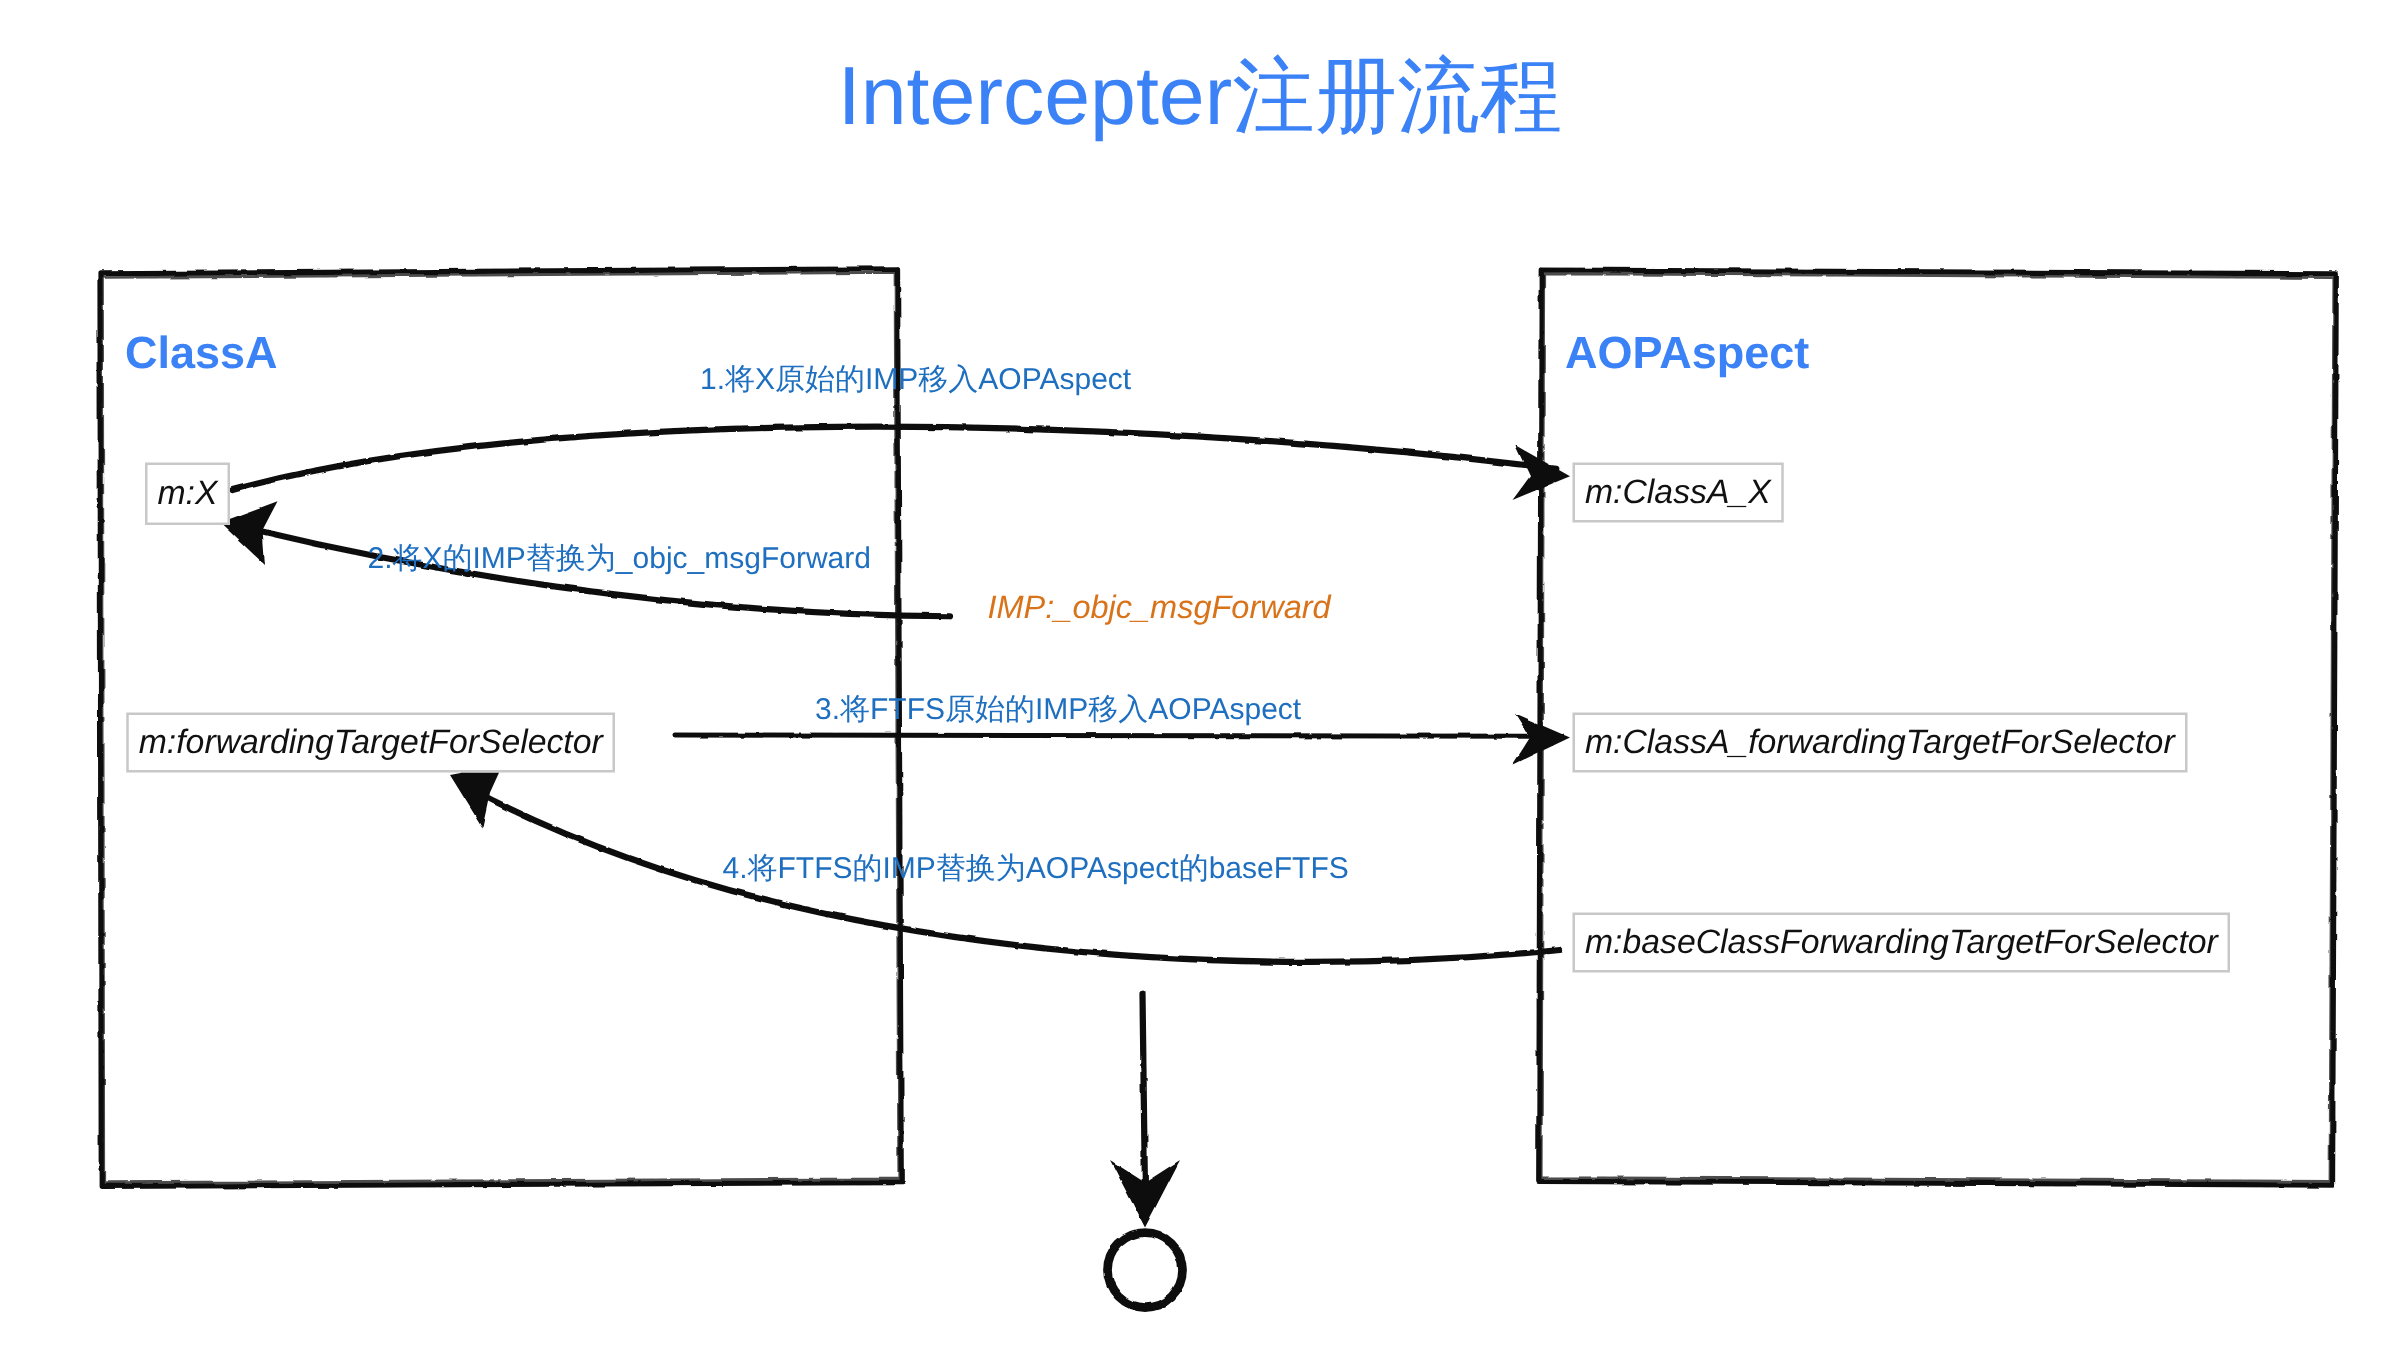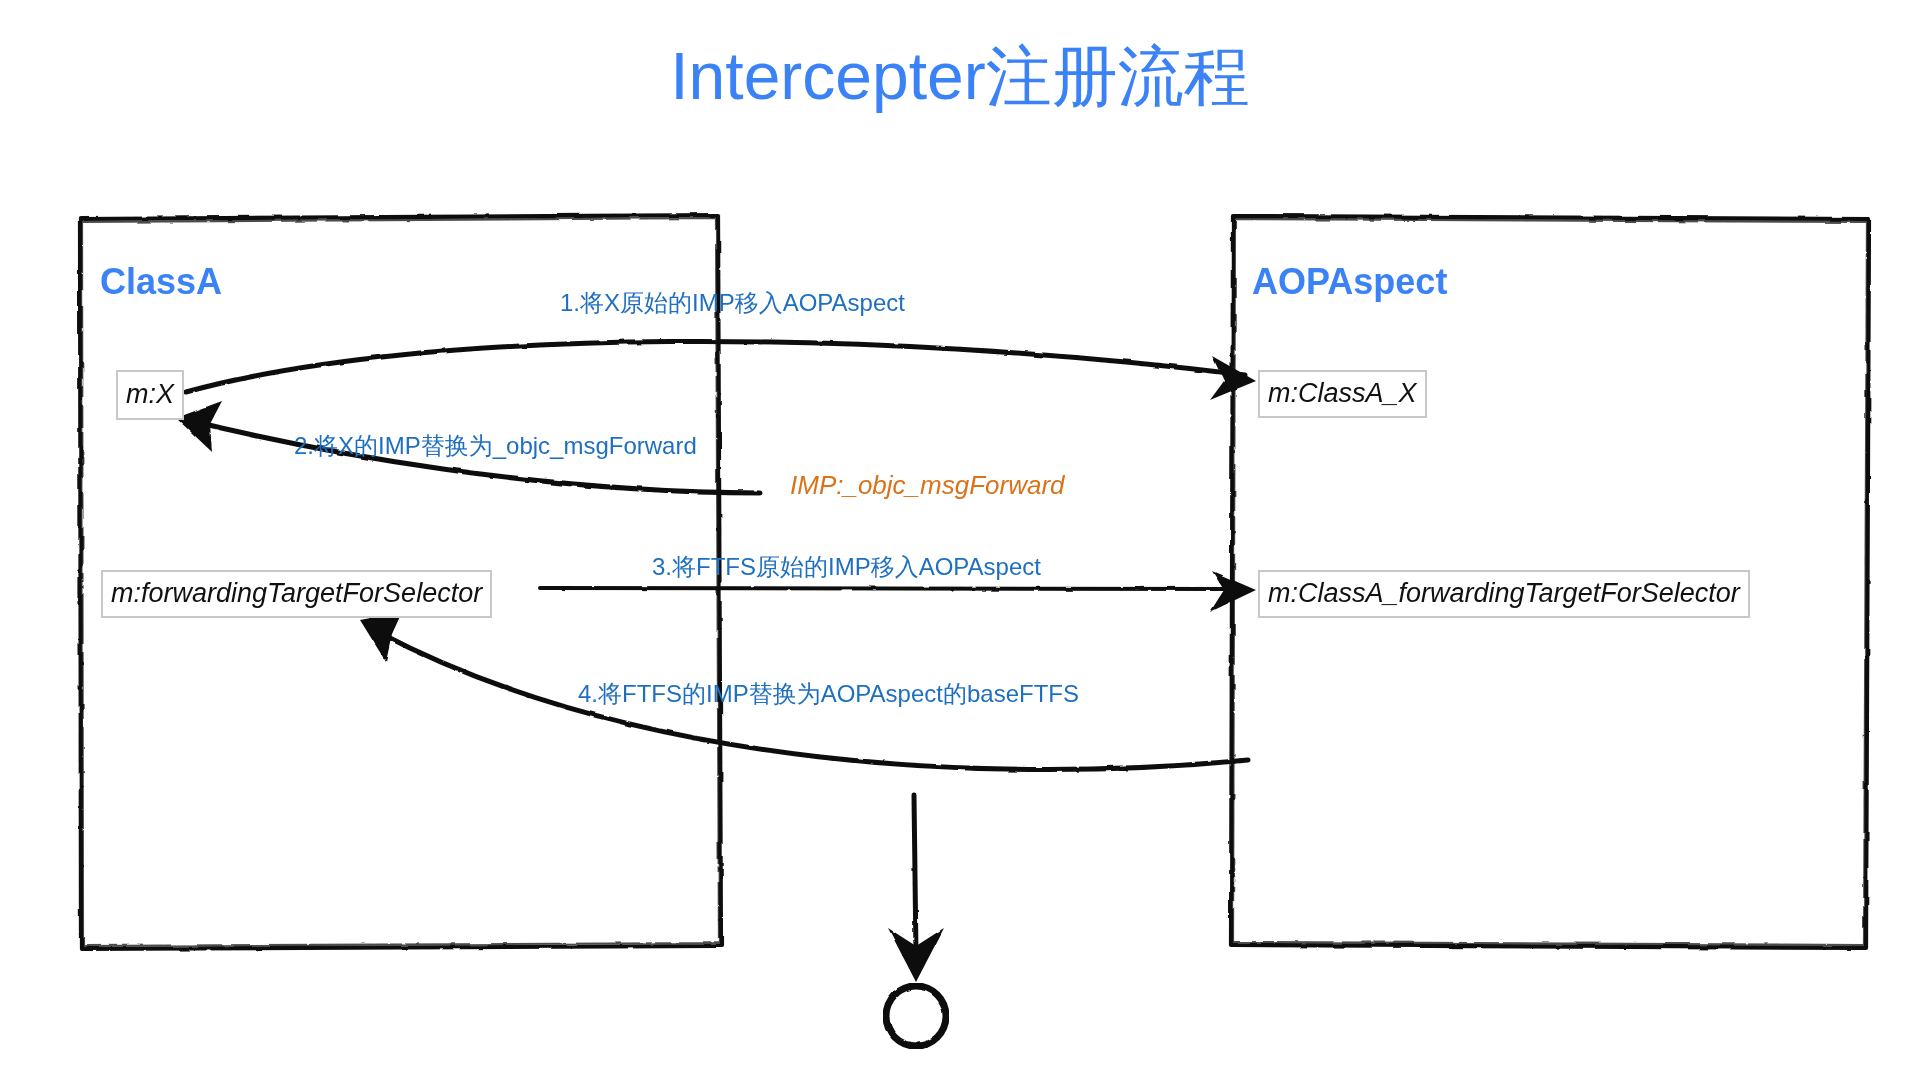--- a/index.html
+++ b/index.html
@@ -148,20 +148,21 @@
   <div class="class-title" style="left:1252px; top:248px;">AOPAspect</div>
 
   <div class="method-box" style="left:101px; top:370px; height:50px;margin-left:15px;">m:X</div>
 
   <div class="method-box" style="left:101px; top:570px; height:48px;">m:forwardingTargetForSelector</div>
 
   <div class="method-box" style="left:1258px; top:370px; height:48px;">m:ClassA_X</div>
 
   <div class="method-box" style="left:1258px; top:570px; height:48px;">m:ClassA_forwardingTargetForSelector</div>
 
+  <div class="method-box" style="left:1258px; top:730px; height:48px;">m:baseClassForwardingTargetForSelector</div>
 
   <div class="step-label" style="left:560px; top:287px;">1.将X原始的IMP移入AOPAspect</div>
 
   <div class="step-label" style="left:294px; top:412px;margin-top:18px;">2.将X的IMP替换为_objc_msgForward</div>
 
   <div class="step-label" style="left:652px; top:551px;">3.将FTFS原始的IMP移入AOPAspect</div>
 
   <div class="step-label" style="left:578px; top:678px;">4.将FTFS的IMP替换为AOPAspect的baseFTFS</div>
 
 

